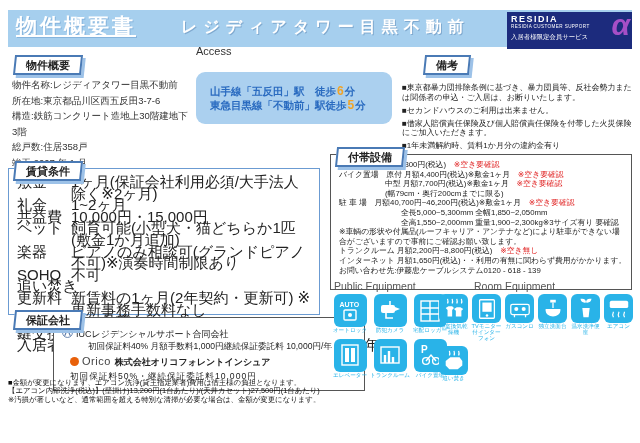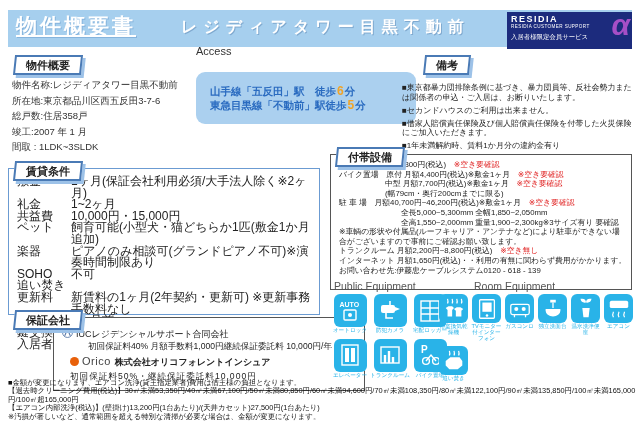--- a/index.html
+++ b/index.html
@@ -23,35 +23,35 @@
   .tab{position:absolute;background:#ffffff;border:2px solid #4a7ab5;box-shadow:3px 3px 0 #9dc2e8;
        padding:0 10px;height:16px;line-height:16px;font-size:11px;font-weight:bold;color:#222;
        transform:skewX(-6deg);z-index:6;white-space:nowrap;}
   .tab>span{display:inline-block;transform:skewX(6deg);}
 
   
   .overview-body{position:absolute;left:12px;top:77px;width:180px;font-size:9.5px;line-height:15.5px;color:#333;}
 
   
   .access-head{position:absolute;left:196px;top:45px;font-size:11px;color:#333;}
-  .access-box{position:absolute;left:196px;top:72px;width:220px;height:52px;background:#abd0ef;border-radius:9px;}
+  .access-box{position:absolute;left:196px;top:72px;width:196px;height:52px;background:#abd0ef;border-radius:9px;}
   .access-lines{padding:12px 0 0 14px;font-size:10.5px;font-weight:bold;color:#2a6bc0;line-height:14px;white-space:nowrap;}
   .access-num{color:#f0a328;font-size:12px;padding:0 1px;}
 
   
   .remarks-body{position:absolute;left:402px;top:83px;width:232px;font-size:8px;line-height:9.6px;color:#222;}
   .remarks-body .ritem{margin-bottom:3.5px;}
 
   
   .box{position:absolute;background:#fff;box-sizing:border-box;}
   .rental-box{left:8px;top:168px;width:312px;height:147px;border:1px solid #6b9bd2;}
   .facilities-box{left:330px;top:154px;width:302px;height:136px;border:1px solid #555;}
   .guarantor-box{left:8px;top:317px;width:312px;height:74px;border:1px solid #555;margin-left:45px;}
 
-  .rental-body{padding:7px 6px 0 8px;font-size:12px;line-height:11.6px;color:#222;}
+  .rental-body{padding:7px 6px 0 8px;font-size:15px;line-height:11.6px;color:#222;}
   .rrow{display:flex;}
   .rlabel{flex:0 0 54px;white-space:nowrap;}
   .rval{flex:1;}
   .rental-extra{margin-top:1px;white-space:nowrap;}
 
   .fac-body{padding:5px 4px 0 8px;font-size:7.8px;line-height:9.6px;color:#222;}
   .fline .red{color:#e02020;}
   .ind1{padding-left:46px;}
   .ind2{padding-left:62px;}
 
@@ -93,20 +93,21 @@
     <div class="l1">RESIDIA</div>
     <div class="l2">RESIDIA CUSTOMER SUPPORT</div>
     <div class="l3">入居者様限定会員サービス</div>
     <div class="alpha">α</div>
   </div>
 
   <div class="tab" style="left:14px;top:55px;"><span>物件概要</span></div>
   <div class="overview-body">
     <div>物件名称:レジディアタワー目黒不動前</div>
     <div>所在地:東京都品川区西五反田3-7-6</div>
+    <div>構造:鉄筋コンクリート造地上30階建地下3階</div>
     <div>総戸数:住居358戸</div>
     <div>竣工:2007 年 1 月</div>
     <div>間取 : 1LDK~3SLDK</div>
   </div>
 
   <div class="access-head">Access</div>
   <div class="access-box">
     <div class="access-lines">
       <div><span>山手線「五反田」駅　徒歩</span><span class="access-num">6</span><span>分</span></div>
       <div><span>東急目黒線「不動前」駅徒歩</span><span class="access-num">5</span><span>分</span></div>
@@ -330,18 +331,17 @@
             <path d="M8 7q1-2 0-5M13 7q1-2 0-5M18 7q1-2 0-5"></path>
             <path d="M4 13l5-4h10l3 4v5l-5 4H8l-4-4z" fill="#fff" stroke="none"></path>
           </svg>
         </div>
       <div class="eq-label">追い焚き</div>
     </div>
   </div>
 
   <div class="footnotes">
     <div>■金額が変更になります、エアコン洗浄(貸主指定業者)費用は借主様の負担となります。</div>
-    <div>【退去時クリーニング費用(税込)】30㎡未満53,350円/40㎡未満67,100円/50㎡未満80,850円/60㎡未満94,600円/70㎡未満108,350円/80㎡未満122,100円/90㎡未満135,850円/100㎡未満165,000円/100㎡超165,000円</div>
     <div>【エアコン内部洗浄(税込)】(壁掛け)13,200円(1台あたり)/(天井カセット)27,500円(1台あたり)</div>
     <div>※汚損が著しいなど、通常範囲を超える特別な清掃が必要な場合は、金額が変更になります。</div>
   </div>
 
 </div>
 
 </body></html>

